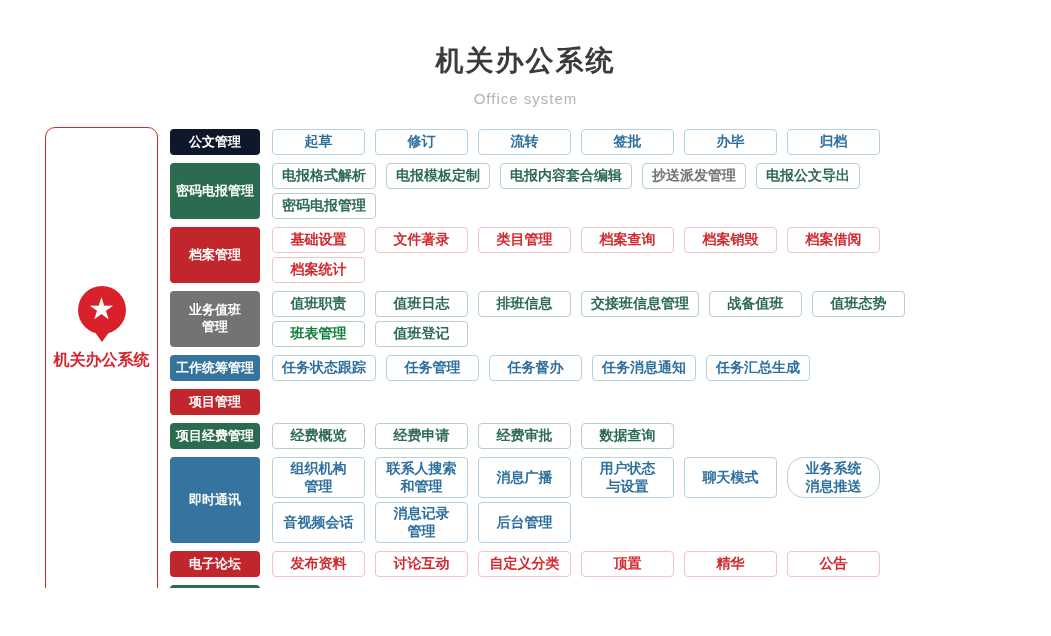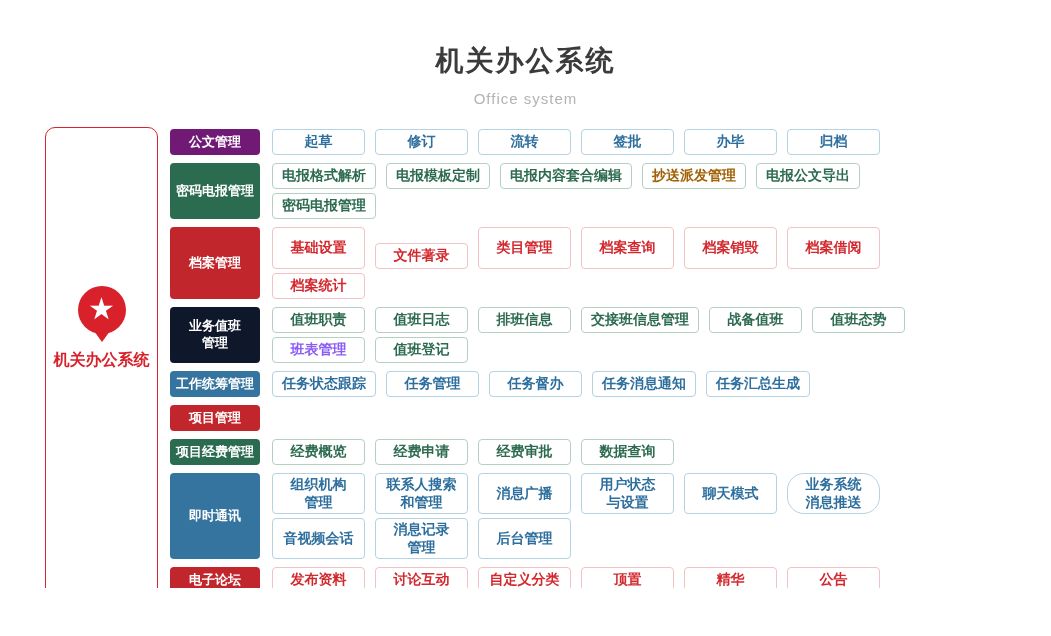--- a/index.html
+++ b/index.html
@@ -50,64 +50,64 @@
     <div class="root-inner">
       <div class="pin">
         <span class="pin-star">★</span>
       </div>
       <div class="root-label">机关办公系统</div>
     </div>
   </div>
 
   <div class="rows">
       <div class="row">
-        <div class="cat" style="background: #701a75; text-align: right;">公文管理</div>
+        <div class="cat" style="background: #0f172a; text-align: right;">公文管理</div>
         <div class="btns">
           <button class="btn" style="color: rgb(46, 111, 158); border-color: rgb(181, 210, 226);">起草</button>
           <button class="btn" style="color: rgb(46, 111, 158); border-color: rgb(181, 210, 226);">修订</button>
           <button class="btn" style="color: rgb(46, 111, 158); border-color: rgb(181, 210, 226);">流转</button>
           <button class="btn" style="color: rgb(46, 111, 158); border-color: rgb(181, 210, 226);">签批</button>
           <button class="btn" style="color: rgb(46, 111, 158); border-color: rgb(181, 210, 226);">办毕</button>
           <button class="btn" style="color: rgb(46, 111, 158); border-color: rgb(181, 210, 226);">归档</button>
         </div>
       </div>
       <div class="row">
         <div class="cat" style="background: rgb(43, 107, 80);">密码电报管理</div>
         <div class="btns">
           <button class="btn" style="color: rgb(45, 107, 81); border-color: rgb(181, 208, 195);">电报格式解析</button>
           <button class="btn" style="color: rgb(45, 107, 81); border-color: rgb(181, 208, 195);">电报模板定制</button>
           <button class="btn" style="color: rgb(45, 107, 81); border-color: rgb(181, 208, 195);">电报内容套合编辑</button>
-          <button class="btn" style="color: #a16207; border-color: rgb(181, 208, 195);">抄送派发管理</button>
+          <button class="btn" style="color: #737373; border-color: rgb(181, 208, 195);">抄送派发管理</button>
           <button class="btn" style="color: rgb(45, 107, 81); border-color: rgb(181, 208, 195);">电报公文导出</button>
           <button class="btn" style="color: rgb(45, 107, 81); border-color: rgb(181, 208, 195);">密码电报管理</button>
         </div>
       </div>
       <div class="row">
         <div class="cat" style="background: rgb(194, 38, 45);">档案管理</div>
         <div class="btns">
           <button class="btn" style="color: rgb(210, 41, 47); border-color: rgb(242, 195, 197);">基础设置</button>
-          <button class="btn" style="color: rgb(210, 41, 47); border-color: rgb(242, 195, 197); margin-top: 16px;">文件著录</button>
+          <button class="btn" style="color: rgb(210, 41, 47); border-color: rgb(242, 195, 197);">文件著录</button>
           <button class="btn" style="color: rgb(210, 41, 47); border-color: rgb(242, 195, 197);">类目管理</button>
           <button class="btn" style="color: rgb(210, 41, 47); border-color: rgb(242, 195, 197);">档案查询</button>
           <button class="btn" style="color: rgb(210, 41, 47); border-color: rgb(242, 195, 197);">档案销毁</button>
           <button class="btn" style="color: rgb(210, 41, 47); border-color: rgb(242, 195, 197);">档案借阅</button>
           <button class="btn" style="color: rgb(210, 41, 47); border-color: rgb(242, 195, 197);">档案统计</button>
         </div>
       </div>
       <div class="row">
-        <div class="cat" style="background: #0f172a;">业务值班
+        <div class="cat" style="background: #737373;">业务值班
 管理</div>
         <div class="btns">
           <button class="btn" style="color: rgb(45, 107, 81); border-color: rgb(181, 208, 195);">值班职责</button>
           <button class="btn" style="color: rgb(45, 107, 81); border-color: rgb(181, 208, 195);">值班日志</button>
           <button class="btn" style="color: rgb(45, 107, 81); border-color: rgb(181, 208, 195);">排班信息</button>
           <button class="btn" style="color: rgb(45, 107, 81); border-color: rgb(181, 208, 195);">交接班信息管理</button>
           <button class="btn" style="color: rgb(45, 107, 81); border-color: rgb(181, 208, 195);">战备值班</button>
           <button class="btn" style="color: rgb(45, 107, 81); border-color: rgb(181, 208, 195);">值班态势</button>
-          <button class="btn" style="color: #8b5cf6; border-color: rgb(181, 208, 195); text-align: right;">班表管理</button>
+          <button class="btn" style="color: #15803d; border-color: rgb(181, 208, 195); text-align: right;">班表管理</button>
           <button class="btn" style="color: rgb(45, 107, 81); border-color: rgb(181, 208, 195);">值班登记</button>
         </div>
       </div>
       <div class="row">
         <div class="cat" style="background: rgb(53, 116, 158);">工作统筹管理</div>
         <div class="btns">
           <button class="btn" style="color: rgb(46, 111, 158); border-color: rgb(181, 210, 226);">任务状态跟踪</button>
           <button class="btn" style="color: rgb(46, 111, 158); border-color: rgb(181, 210, 226);">任务管理</button>
           <button class="btn" style="color: rgb(46, 111, 158); border-color: rgb(181, 210, 226);">任务督办</button>
           <button class="btn" style="color: rgb(46, 111, 158); border-color: rgb(181, 210, 226);">任务消息通知</button>

